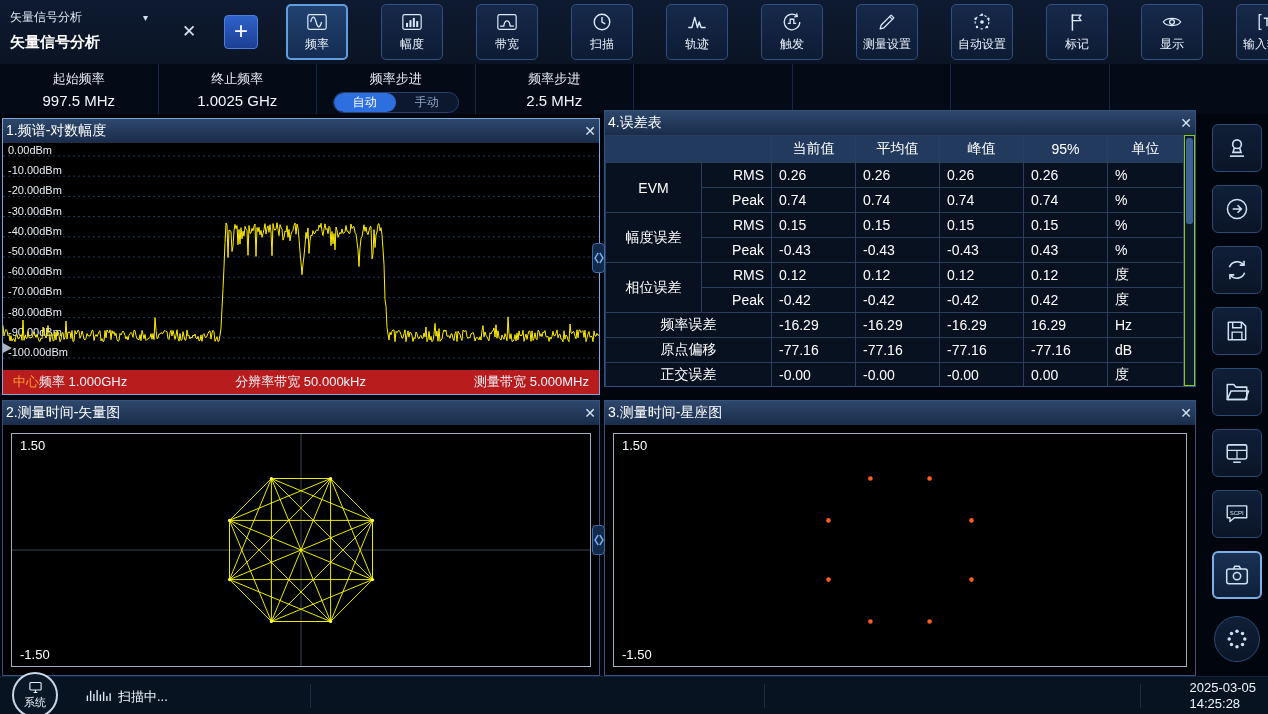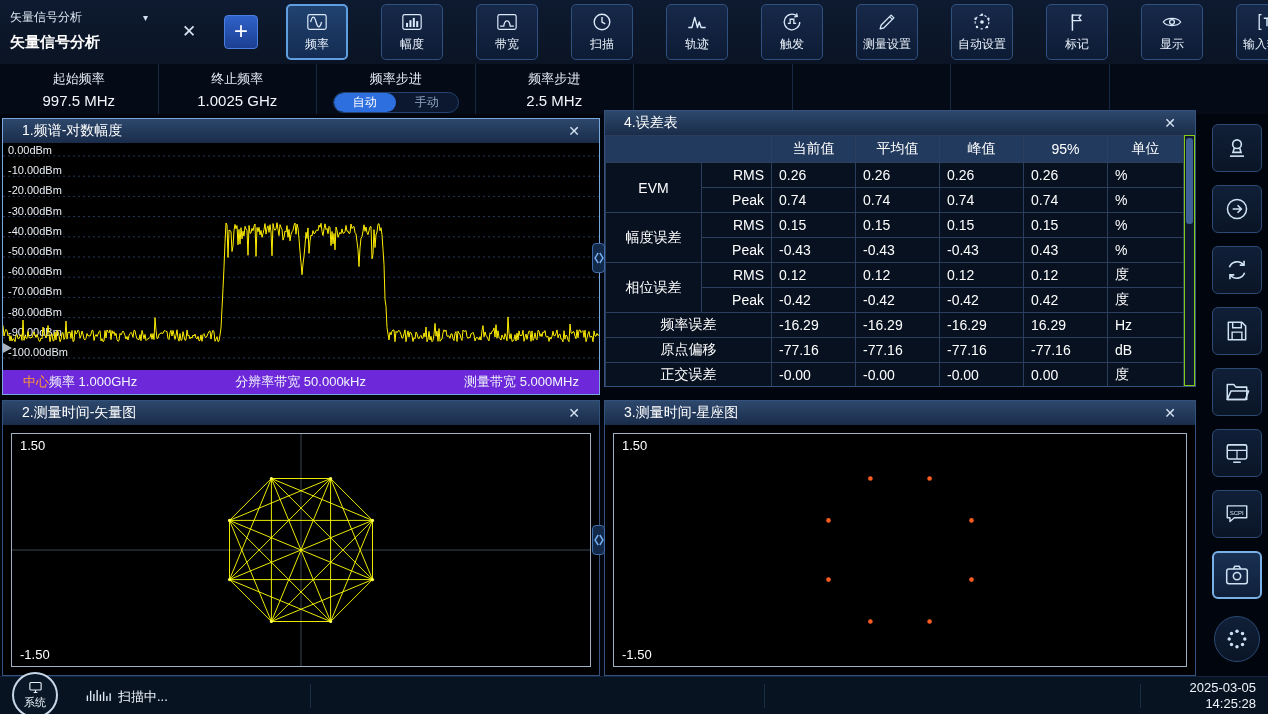--- a/index.html
+++ b/index.html
@@ -28,34 +28,34 @@
 .set-label{font-size:13px;color:#e6eef8}
 .set-value{margin-top:4px;font-size:15px;color:#f2f7fc}
 .set-value.accent{color:#4f9fe8}
 .toggle{margin:4px auto 0;width:126px;height:21px;background:#0b1830;border:1px solid #24436e;border-radius:11px;display:flex;overflow:hidden;cursor:pointer}
 .toggle-opt{flex:1;font-size:12px;line-height:19px;color:#8fa6c4}
 .toggle-opt.on{background:#2e6fe0;border-radius:10px;color:#fff}
 
 
 .panel{position:absolute;background:#050b14;border:1px solid #34527e}
 .panel.active{border-color:#7aa7dc}
-.panel-title{height:24px;background:linear-gradient(180deg,#2d486c,#1a2c4a);display:flex;align-items:center;justify-content:space-between;padding:0 19px}
+.panel-title{height:24px;background:linear-gradient(180deg,#2d486c,#1a2c4a);display:flex;align-items:center;justify-content:space-between;padding:0 3px}
 .panel-title-text{font-size:14px;color:#fff}
 .panel-close{font-size:14px;color:#d6e4f4;cursor:pointer}
 #panel-spectrum{left:2px;top:118px;width:598px;height:277px}
 #panel-errors{left:604px;top:110px;width:592px;height:277px}
 #panel-vector{left:2px;top:400px;width:598px;height:276px}
 #panel-const{left:604px;top:400px;width:592px;height:276px}
 
 .spectrum-plot{position:relative;width:596px;height:227px;background:#000}
 .spectrum-plot svg{display:block}
 .grid{stroke:#24395a;stroke-width:1;stroke-dasharray:2 3}
 .ylabel{fill:#e9eff6;font-size:11px;font-family:"Liberation Sans",sans-serif}
 .trace{fill:none;stroke:#ffee00;stroke-width:1}
-.spectrum-footer{height:24px;background:#6d28d9;display:flex;align-items:center;justify-content:space-between;padding:0 20px;font-size:13px;color:#f0f6fc}
+.spectrum-footer{height:24px;background:#b91c1c;display:flex;align-items:center;justify-content:space-between;padding:0 10px;font-size:13px;color:#f0f6fc}
 .orange{color:#ff9a2e;font-style:normal}
 
 .err-body{position:relative;width:100%;height:251px;background:#84cc16;overflow:hidden}
 .err-table{width:578px;border-collapse:collapse;table-layout:fixed}
 .err-table th,.err-table td{border:1px solid #2b3e5e;color:#fff;font-size:14px;padding:0 7px;white-space:nowrap;overflow:hidden}
 .err-table thead th{background:#223a5e;font-weight:normal;text-align:center;height:27px}
 .err-table td{height:25px;background:#081120}
 .err-table td.num{text-align:left}
 .err-table td.grp{text-align:center}
 .err-table td.sub{text-align:right}
@@ -85,21 +85,21 @@
 
 
 .statusbar{position:absolute;left:0;top:676px;width:1268px;height:38px;background:#081322;border-top:1px solid #142440}
 .sys-btn{position:absolute;left:12px;top:-5px;width:46px;height:46px;border-radius:50%;border:2px solid #c7d6e6;background:#0a1726;display:flex;flex-direction:column;align-items:center;justify-content:center;color:#e8f0f8;cursor:pointer}
 .sys-btn svg{width:15px;height:13px}
 .sys-label{font-size:11px;margin-top:1px}
 .scan-wave{position:absolute;left:86px;top:11px;width:26px;height:15px;color:#dfe9f2;display:flex}
 .scan-wave svg{width:100%;height:100%}
 .scan-text{position:absolute;left:118px;top:11px;font-size:13px;color:#f0f6fc}
 .sb-div{position:absolute;top:7px;width:1px;height:24px;background:#1b2c47}
-.datetime{position:absolute;right:12px;top:3px;text-align:right;font-size:13px;line-height:16px;color:#eef4fa}
+.datetime{position:absolute;right:12px;top:3px;font-size:13px;line-height:16px;color:#eef4fa}
 </style>
 </head>
 <body>
 
 <div class="app">
 
   <header class="topbar">
     <div class="mode-box">
       <div class="mode-menu">
         <span>矢量信号分析</span>

